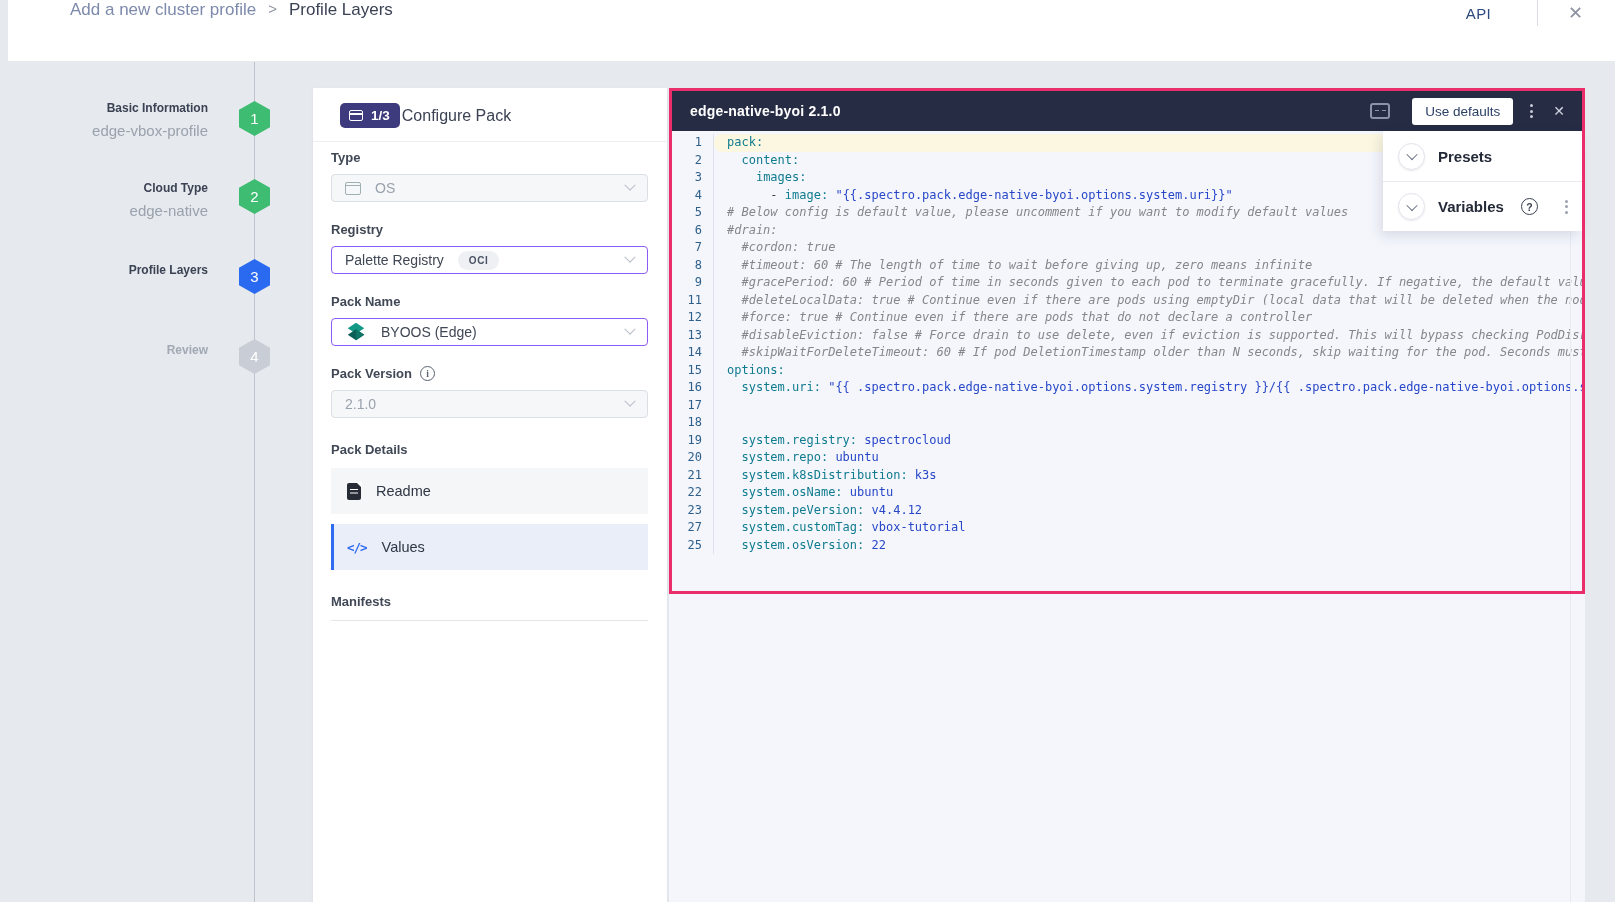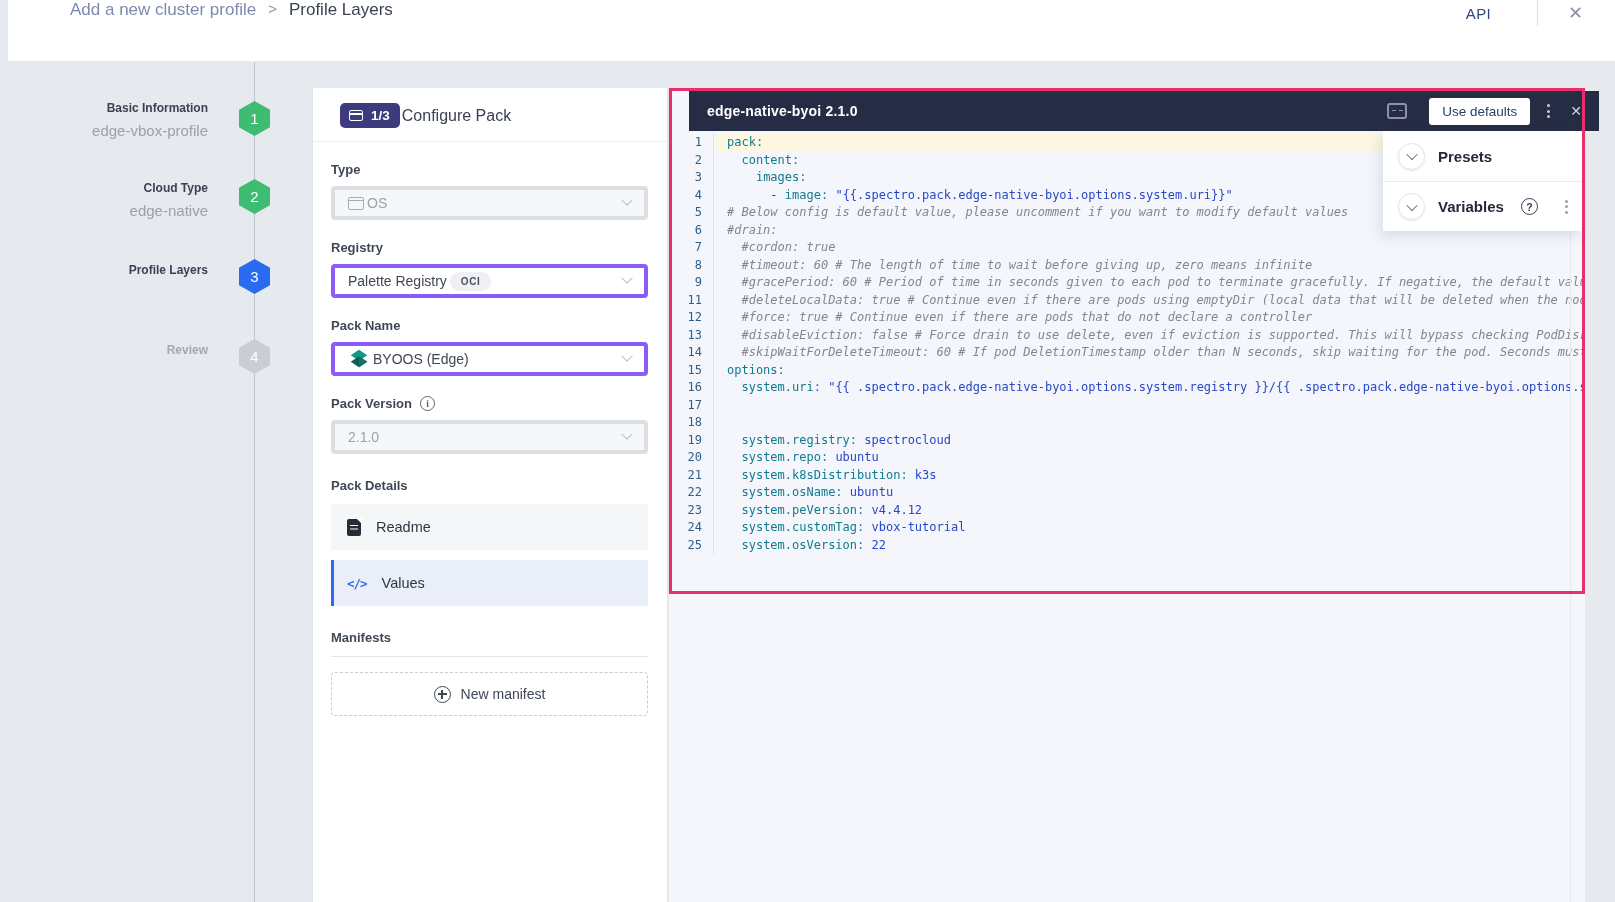--- a/index.html
+++ b/index.html
@@ -44,24 +44,24 @@
     position:absolute; left:313px; top:88px; width:354px; height:814px;
     background:#fff; box-shadow:0 1px 3px rgba(30,40,60,.06);
   }
   .cp-header { display:flex; align-items:center; gap:2px; padding:15px 20px 13px 27px; border-bottom:1px solid #eceef1; }
   .badge-13 { display:flex; align-items:center; gap:8px; background:#3d3a7d; color:#fff; border-radius:5px; padding:5px 10px 5px 9px; font-size:13.5px; font-weight:700; }
   .win-icon-w { width:14px; height:11px; border:1.5px solid #fff; border-radius:2px; position:relative; }
   .win-icon-w::before { content:""; position:absolute; left:0; right:0; top:2px; height:1.5px; background:#fff; }
   .cp-title { font-size:16px; color:#3b4254; font-weight:500; }
   .cp-form { padding:2px 19px 0 18px; }
   .f-label { display:flex; align-items:center; gap:8px; font-size:13px; font-weight:700; color:#404856; margin:20px 0 9px; }
-  .f-label.first { margin-top:18px; }
+  .f-label.first { margin-top:6px; }
   .select {
-    height:34px; border:4px solid #8b5cf6; border-radius:4px; background:#fff;
-    display:flex; align-items:center; padding:0 13px; gap:3px; font-size:14px; color:#3f4754; cursor:pointer;
+    height:28px; border:1px solid #8b5cf6; border-radius:4px; background:#fff;
+    display:flex; align-items:center; padding:0 13px; gap:14px; font-size:14px; color:#3f4754; cursor:pointer;
   }
   .select.disabled { background:#f6f7f9; color:#9aa2ae; border-color:#dbdfe4; cursor:default; }
   .chev { width:8px; height:8px; border-right:1.5px solid #b8bfca; border-bottom:1.5px solid #b8bfca; transform:rotate(45deg) translate(-2px,-2px); margin-left:auto; }
   .win-icon-g { width:16px; height:13px; border:1.5px solid #9fb0ae; border-radius:2px; position:relative; }
   .win-icon-g::before { content:""; position:absolute; left:0; right:0; top:2px; height:1.5px; background:#9fb0ae; }
   .pill { background:#eef0f4; border-radius:11px; font-size:10px; font-weight:700; color:#4a5262; padding:4px 11px; letter-spacing:.6px; }
   .byoos-ic { width:22px; height:22px; flex:0 0 22px; }
   .info-ic { width:15px; height:15px; border-radius:50%; border:1.3px solid #5b6371; color:#5b6371; font-size:9.5px; display:flex; align-items:center; justify-content:center; font-weight:700; font-family:"Liberation Serif",serif; }
   .section-label { font-size:13px; font-weight:700; color:#404856; margin:24px 0 11px; }
   .pd-row { height:46px; display:flex; align-items:center; gap:15px; padding:0 16px; background:#f5f6f8; margin-bottom:10px; font-size:14.5px; color:#2f3644; cursor:pointer; }
@@ -72,21 +72,21 @@
   .code-ic { font-family:"DejaVu Sans Mono",monospace; font-size:12.5px; font-weight:700; color:#2e6bf0; letter-spacing:-1px; }
   .manifest-div { border-bottom:1px solid #e4e7ea; margin:0 0 0 0; }
   .new-manifest { margin-top:15px; height:44px; border:1px dashed #c7cdd6; border-radius:4px; display:flex; align-items:center; justify-content:center; gap:10px; font-size:14px; color:#3f4754; cursor:pointer; }
   .plus-ic { width:17px; height:17px; border-radius:50%; border:1.4px solid #3f4754; position:relative; }
   .plus-ic::before { content:""; position:absolute; left:50%; top:3px; bottom:3px; width:1.4px; margin-left:-0.7px; background:#3f4754; }
   .plus-ic::after { content:""; position:absolute; top:50%; left:3px; right:3px; height:1.4px; margin-top:-0.7px; background:#3f4754; }
 
   
   .editor-panel { position:absolute; left:669px; top:88px; width:916px; height:814px; background:#f4f6fc; }
   .pink-outline { position:absolute; left:0; top:0; width:916px; height:506px; border:3px solid #ea2e6c; z-index:40; pointer-events:none; }
-  .ed-header { position:absolute; left:20px; top:3px; width:910px; height:40px; background:#272c45; display:flex; align-items:center; padding:0 17px 0 18px; z-index:10;justify-content:space-between; }
+  .ed-header { position:absolute; left:3px; top:3px; width:910px; height:40px; background:#272c45; display:flex; align-items:center; padding:0 17px 0 18px; z-index:10;justify-content:space-between; }
   .ed-title { font-size:14px; font-weight:700; color:#fff; letter-spacing:.2px; }
   .ed-right { margin-left:auto; display:flex; align-items:center; }
   .diff-ic { width:20px; height:16px; border:2px solid #8b92aa; border-radius:3px; position:relative; cursor:pointer; }
   .diff-ic::before { content:""; position:absolute; top:4.5px; left:3px; width:4px; height:1.8px; background:#8b92aa; box-shadow:7px 0 0 #8b92aa; }
   .use-defaults { margin-left:22px; background:#fff; color:#2c4166; font-size:13.5px; font-weight:500; border:none; border-radius:3px; height:27px; padding:0 13px; cursor:pointer; font-family:"Liberation Sans",sans-serif; }
   .kebab { width:4px; margin-left:17px; cursor:pointer; display:flex; flex-direction:column; gap:2.5px; }
   .kebab i { width:3px; height:3px; border-radius:50%; background:#c6cbd8; }
   .kebab.gray i { background:#9aa0ac; }
   .ed-close { margin-left:19px; color:#ced3df; font-size:14px; cursor:pointer; }
 
@@ -199,24 +199,20 @@
         <span class="doc-ic"></span>
         <span>Readme</span>
       </div>
       <div class="pd-row selected">
         <span class="code-ic">&lt;/&gt;</span>
         <span>Values</span>
       </div>
 
       <div class="section-label">Manifests</div>
       <div class="manifest-div"></div>
-      <div class="new-manifest">
-        <span class="plus-ic"></span>
-        <span>New manifest</span>
-      </div>
     </div>
   </section>
 
   <section class="editor-panel">
     <div class="ed-header">
       <span class="ed-title">edge-native-byoi 2.1.0</span>
       <div class="ed-right">
         <span class="diff-ic"></span>
         <button class="use-defaults">Use defaults</button>
         <span class="kebab">
@@ -311,21 +307,21 @@
         </div>
         <div class="code-line">
           <span class="ln">22</span>
           <span class="code-text">  <span class="tok-key">system.osName:</span> <span class="tok-val">ubuntu</span></span>
         </div>
         <div class="code-line">
           <span class="ln">23</span>
           <span class="code-text">  <span class="tok-key">system.peVersion:</span> <span class="tok-val">v4.4.12</span></span>
         </div>
         <div class="code-line">
-          <span class="ln">24</span>
+          <span class="ln">27</span>
           <span class="code-text">  <span class="tok-key">system.customTag:</span> <span class="tok-val">vbox-tutorial</span></span>
         </div>
         <div class="code-line">
           <span class="ln">25</span>
           <span class="code-text">  <span class="tok-key">system.osVersion:</span> <span class="tok-val">22</span></span>
         </div>
       </div>
     <div class="scroll-line"></div>
 
     <div class="overlay">

